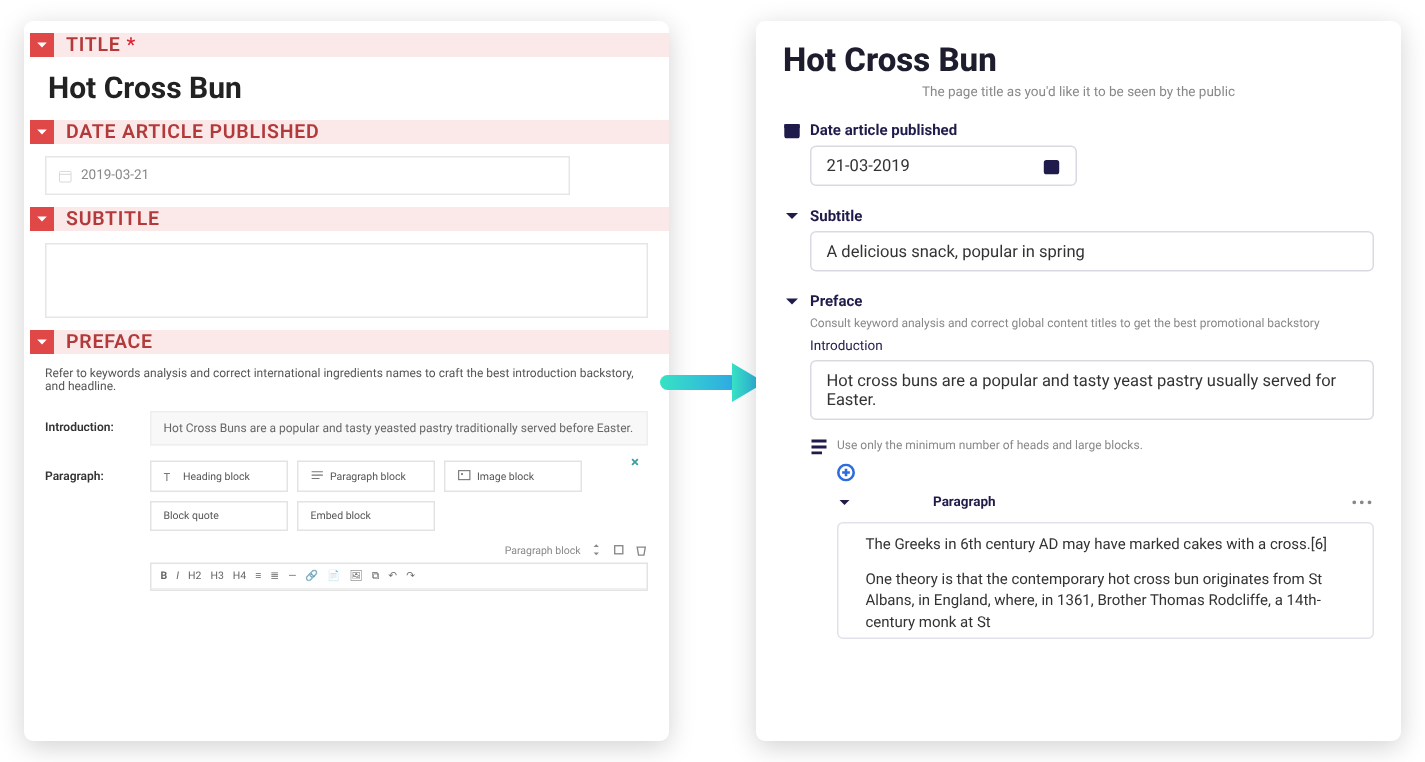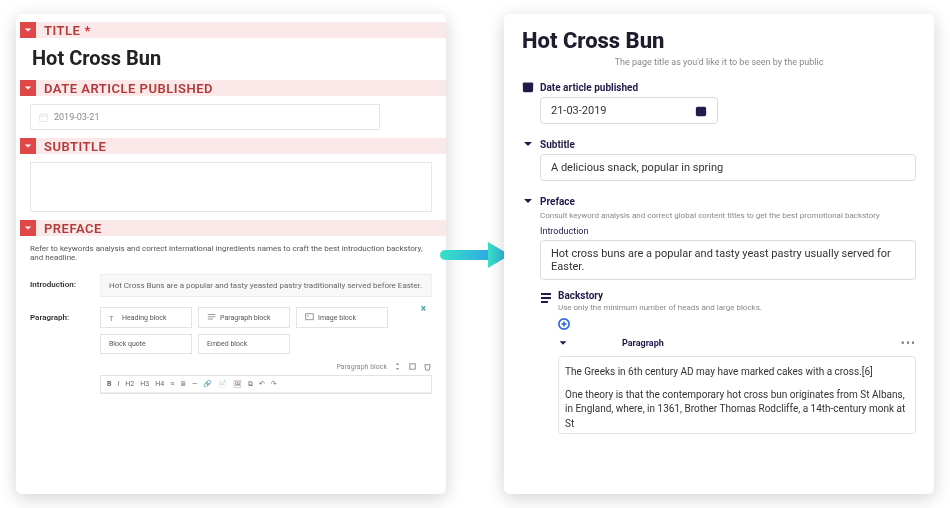--- a/index.html
+++ b/index.html
@@ -164,21 +164,21 @@
   .add-circ { margin:6px 0 4px 36px; }
   .add-circ svg{width:12px;height:12px;stroke:#2d6cdf;fill:none;stroke-width:2;}
   .para-row { display:flex; align-items:center; margin-left:36px; gap:6px;}
   .para-row svg.dn{width:10px;height:10px;fill:#1f1b4a;}
   .para-row .plbl{font-size:9px;font-weight:700;color:#1f1b4a;flex:0 0 auto;margin-left:48px;}
   .para-row .dots{margin-left:auto;color:#888;font-size:12px;letter-spacing:1px;}
   .para-box {
     margin:6px 0 0 36px;
     border:1px solid #e1e1eb;
     border-radius:4px;
-    padding:8px 6px;
+    padding:8px 18px;
     font-size:10px;
     line-height:1.45;
     color:#333;
     height:78px;
     overflow:hidden;
   }
   .para-box p{margin-bottom:8px;}
 
   .mini-ico{width:9px;height:9px;fill:#777;}
 </style>
@@ -379,21 +379,20 @@
           <span>Hot cross buns are a popular and tasty yeast pastry usually served for Easter.</span>
         </div>
 
         <div class="backstory-head">
           <svg viewBox="0 0 12 12">
               <rect x="1" y="2" width="10" height="2"></rect>
               <rect x="1" y="6" width="10" height="2"></rect>
               <rect x="1" y="10" width="7" height="2"></rect>
             </svg>
           <div class="col">
-            <div class="lbl">Backstory</div>
             <div class="h">Use only the minimum number of heads and large blocks.</div>
           </div>
         </div>
         <div class="add-circ">
           <svg viewBox="0 0 14 14">
               <circle cx="7" cy="7" r="6"></circle>
               <line x1="7" y1="4" x2="7" y2="10"></line>
               <line x1="4" y1="7" x2="10" y2="7"></line>
             </svg>
         </div>

